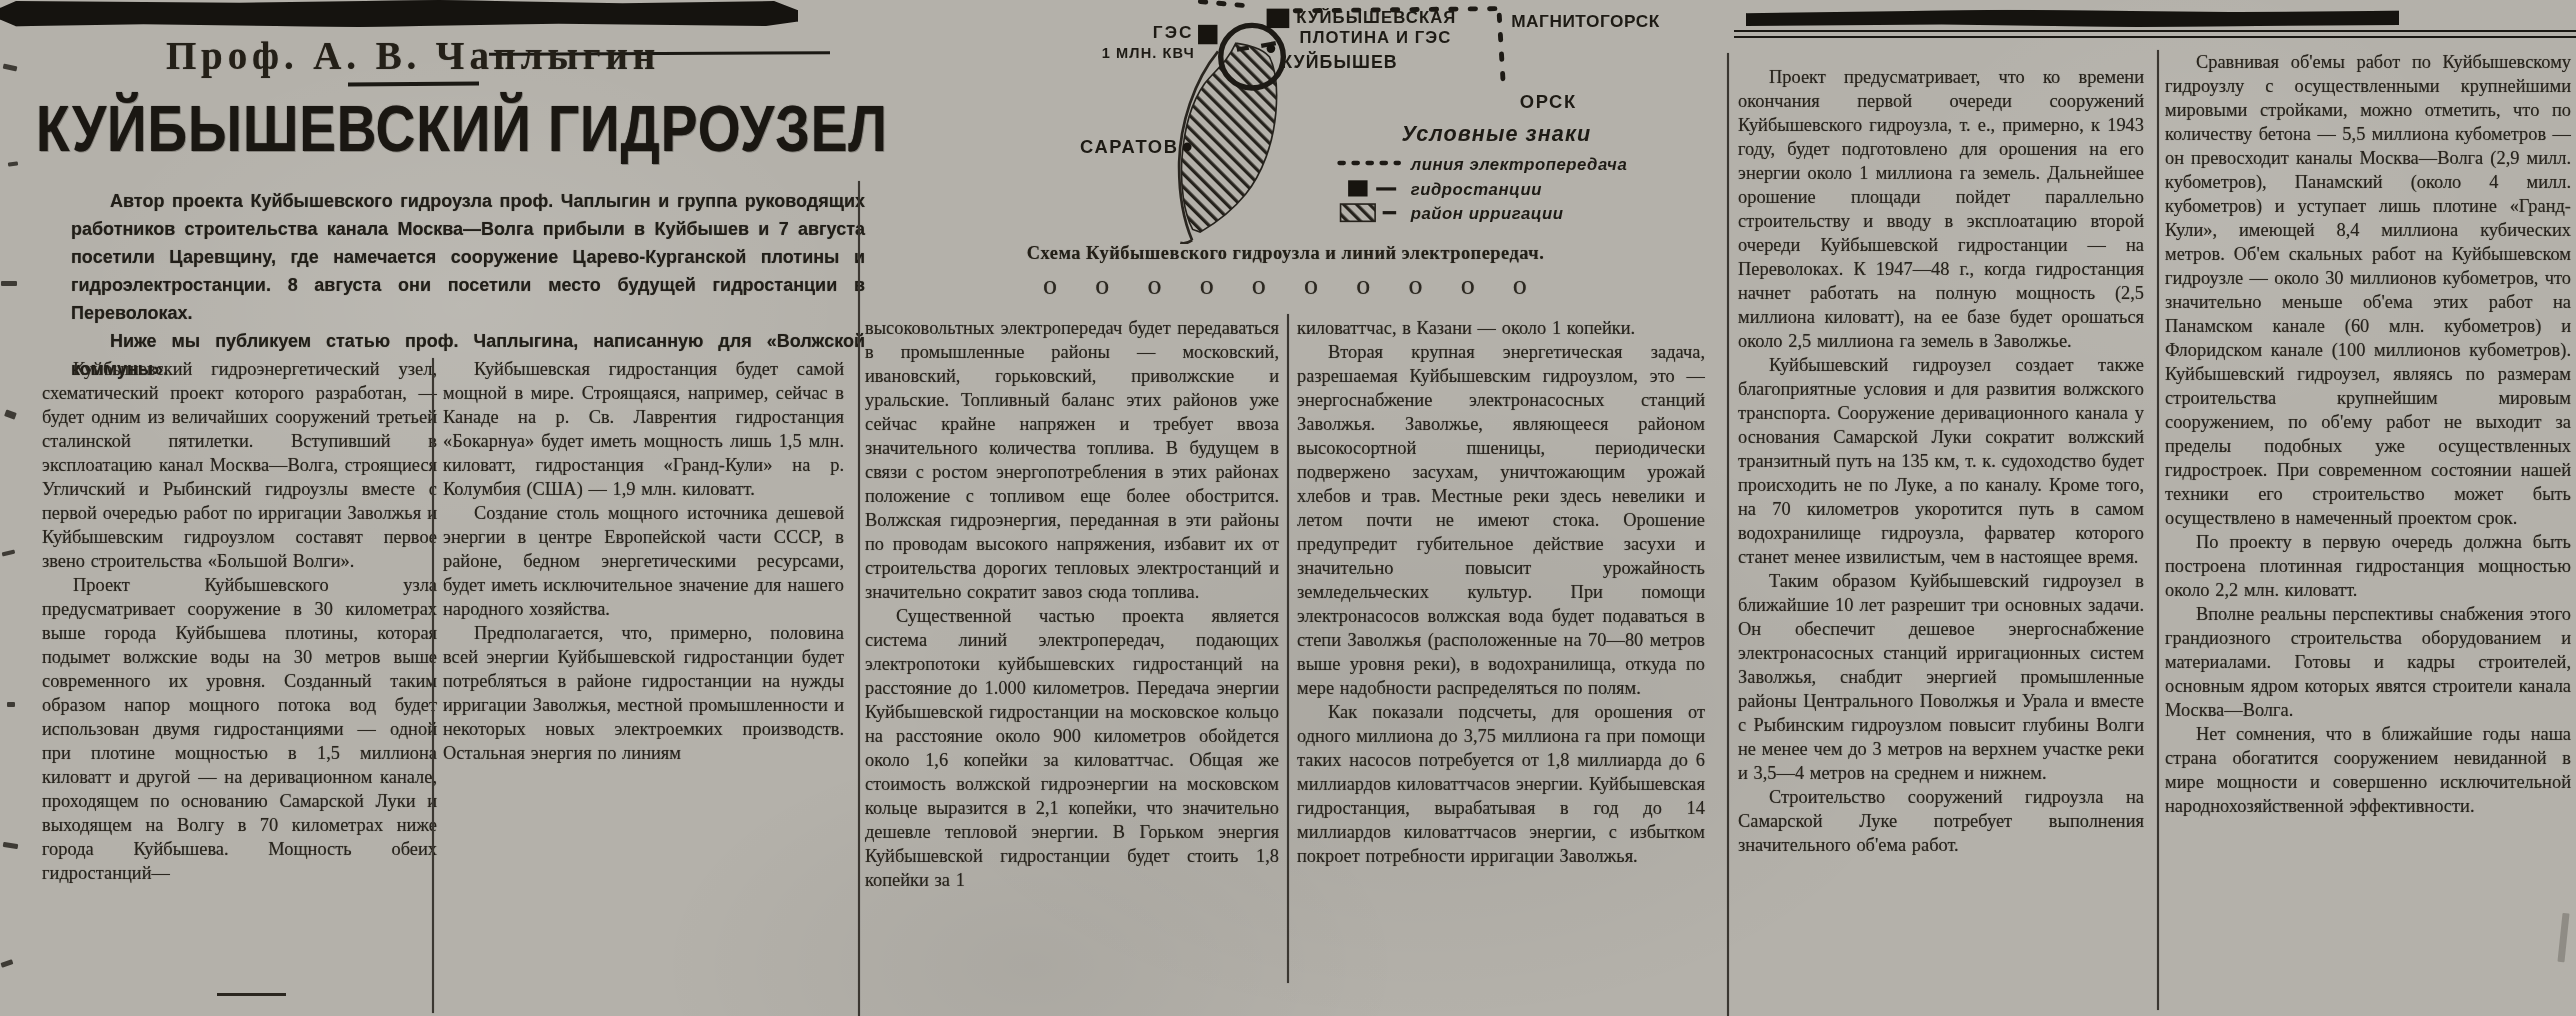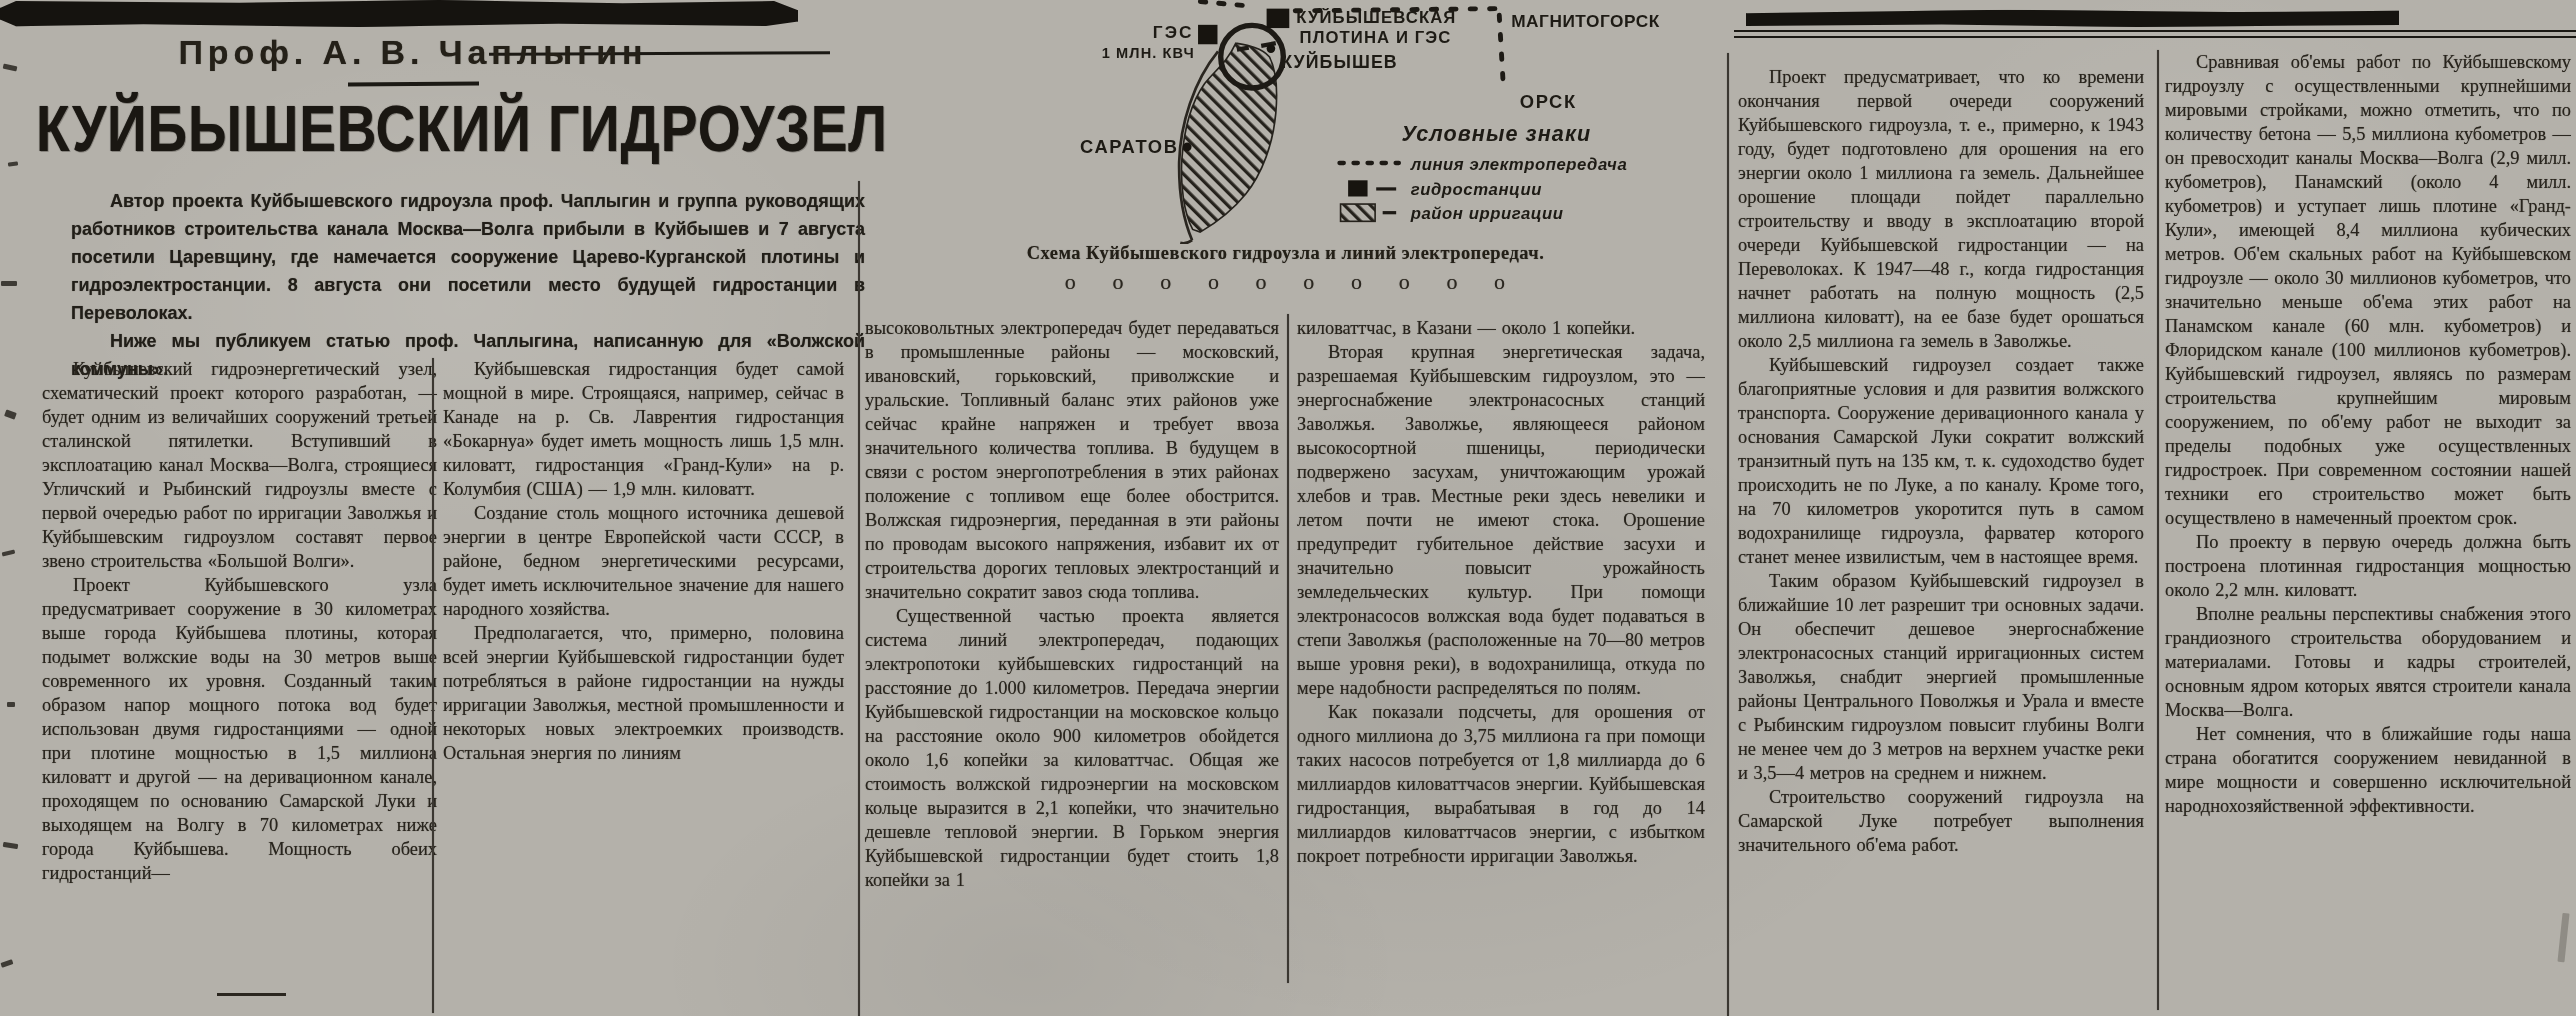--- a/index.html
+++ b/index.html
@@ -16,21 +16,21 @@
   
   .bar{background:#15130f;box-shadow:0 0 1.6px rgba(0,0,0,.6);}
   .bar-left{left:0;top:4;width:798px;height:27px;
     clip-path:polygon(0 30%,2% 4%,30% 10%,55% 0,78% 12%,97% 4%,100% 38%,100% 80%,96% 96%,70% 88%,45% 100%,18% 90%,2% 97%,0 72%);}
   .rule{background:#1b1914;}
   .bar-right{left:1746px;top:9.7px;width:653px;height:17.3px;
     clip-path:polygon(0 20%,40% 0,74% 14%,75.6% 14%,100% 6%,100% 88%,60% 100%,30% 86%,0 94%);}
   .vrule{background:#3b3731;width:1.6px;box-shadow:0 0 1.1px rgba(30,28,24,.5);}
   
   .kicker{left:32px;top:33px;width:762px;text-align:center;
-    font-family:Liberation Sans, sans-serif;font-weight:700;font-size:34px;letter-spacing:4.9px;color:#242018;}
+    font-family:Liberation Serif, serif;font-weight:700;font-size:39px;letter-spacing:4.9px;color:#242018;}
   .kicker-rule{left:348px;top:82px;width:131px;height:3.8px;background:#1b1914;transform:rotate(-.4deg);}
   .headline{left:36px;top:92px;font-family:"Liberation Sans",sans-serif;font-weight:900;
     font-size:64px;letter-spacing:1.1px;white-space:nowrap;transform:scaleX(.86);transform-origin:left top;
     color:#1a1712;text-shadow:0 0 1.1px rgba(26,23,18,.7),1.1px 0.5px 0 rgba(26,23,18,.25);}
   .lede{left:48px;top:187px;width:794px;font-family:"Liberation Sans",sans-serif;font-weight:700;
     font-size:18px;line-height:28px;text-align:justify;color:#211e18;margin-left:23px;}
   .lede p{margin:0;text-indent:39px;}
   
   .col{font-size:18.4px;line-height:24px;text-align:justify;color:#28241d;word-spacing:1.1px;}
   .col p{margin:0;text-indent:31px;}
@@ -38,21 +38,21 @@
   #col-a{left:32px;top:357px;width:395px;margin-left:10px;}
   #col-b{left:443px;top:357px;width:401px;}
   #col-c{left:865px;top:316px;width:414px;}
   #col-d{left:1297px;top:316px;width:408px;}
   #col-e{left:1738px;top:65px;width:406px;}
   #col-f{left:2165px;top:50px;width:406px;}
   
   #map{left:864px;top:0;width:843px;height:244px;text-align:right;}
   .map-caption{left:864px;top:243px;width:843px;text-align:center;font-weight:700;
     font-size:18.4px;letter-spacing:0.5px;color:#242018;}
-  .ornament{left:864px;top:269px;width:843px;text-align:center;font-size:22px;
+  .ornament{left:864px;top:269px;width:843px;text-align:center;font-size:28px;
     word-spacing:29px;letter-spacing:1.1px;color:#2b2720;}
   
   .speck{position:absolute;background:#211e18;border-radius:1.1px;opacity:.8;}
   .underdash{left:217px;top:993px;width:69px;height:2.7px;background:#2a261f;}
 </style>
 </head>
 <body>
 
 <div id="page">
 

